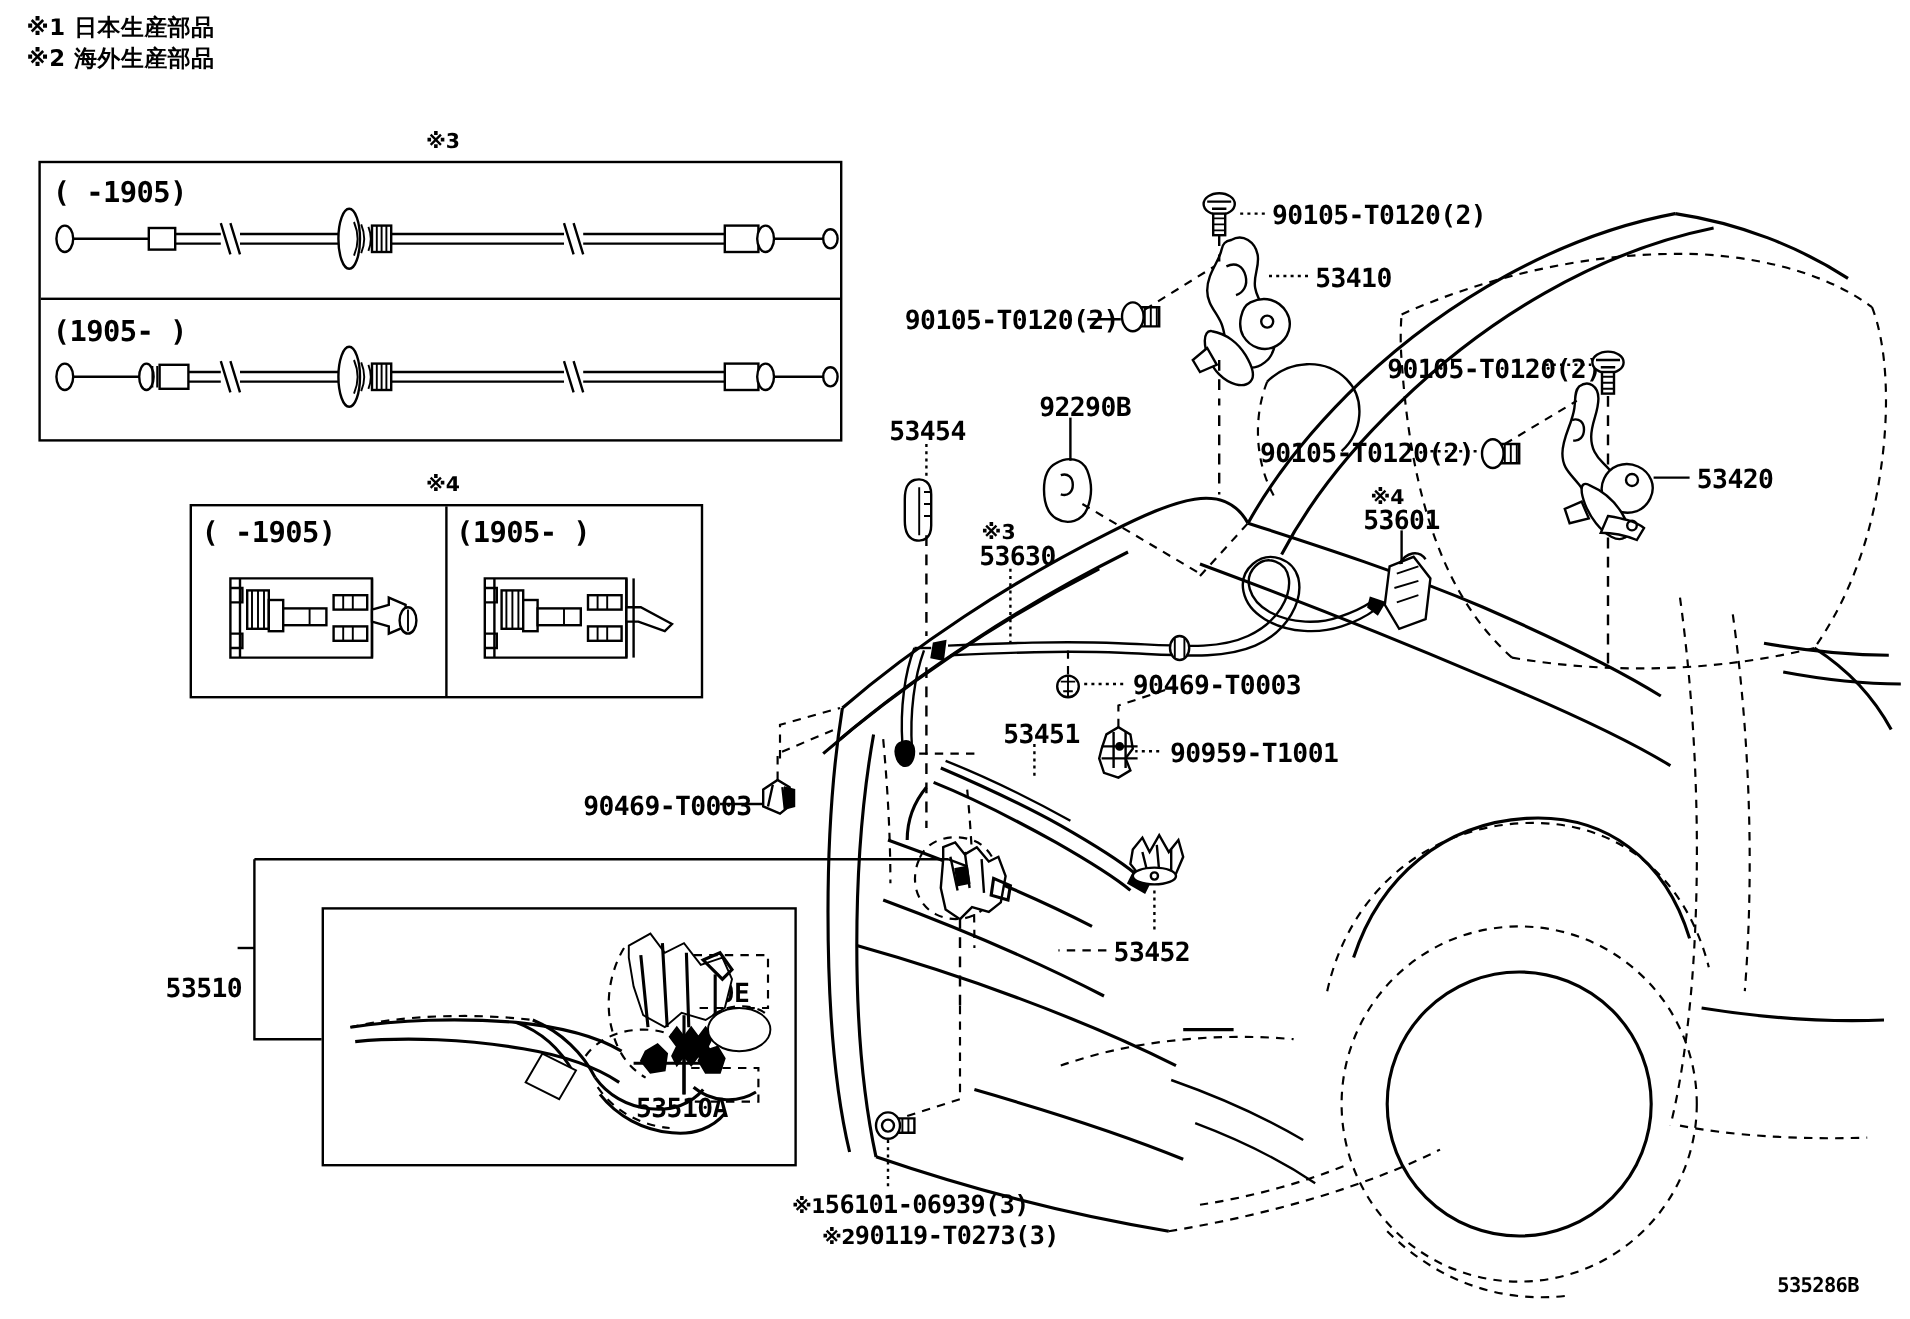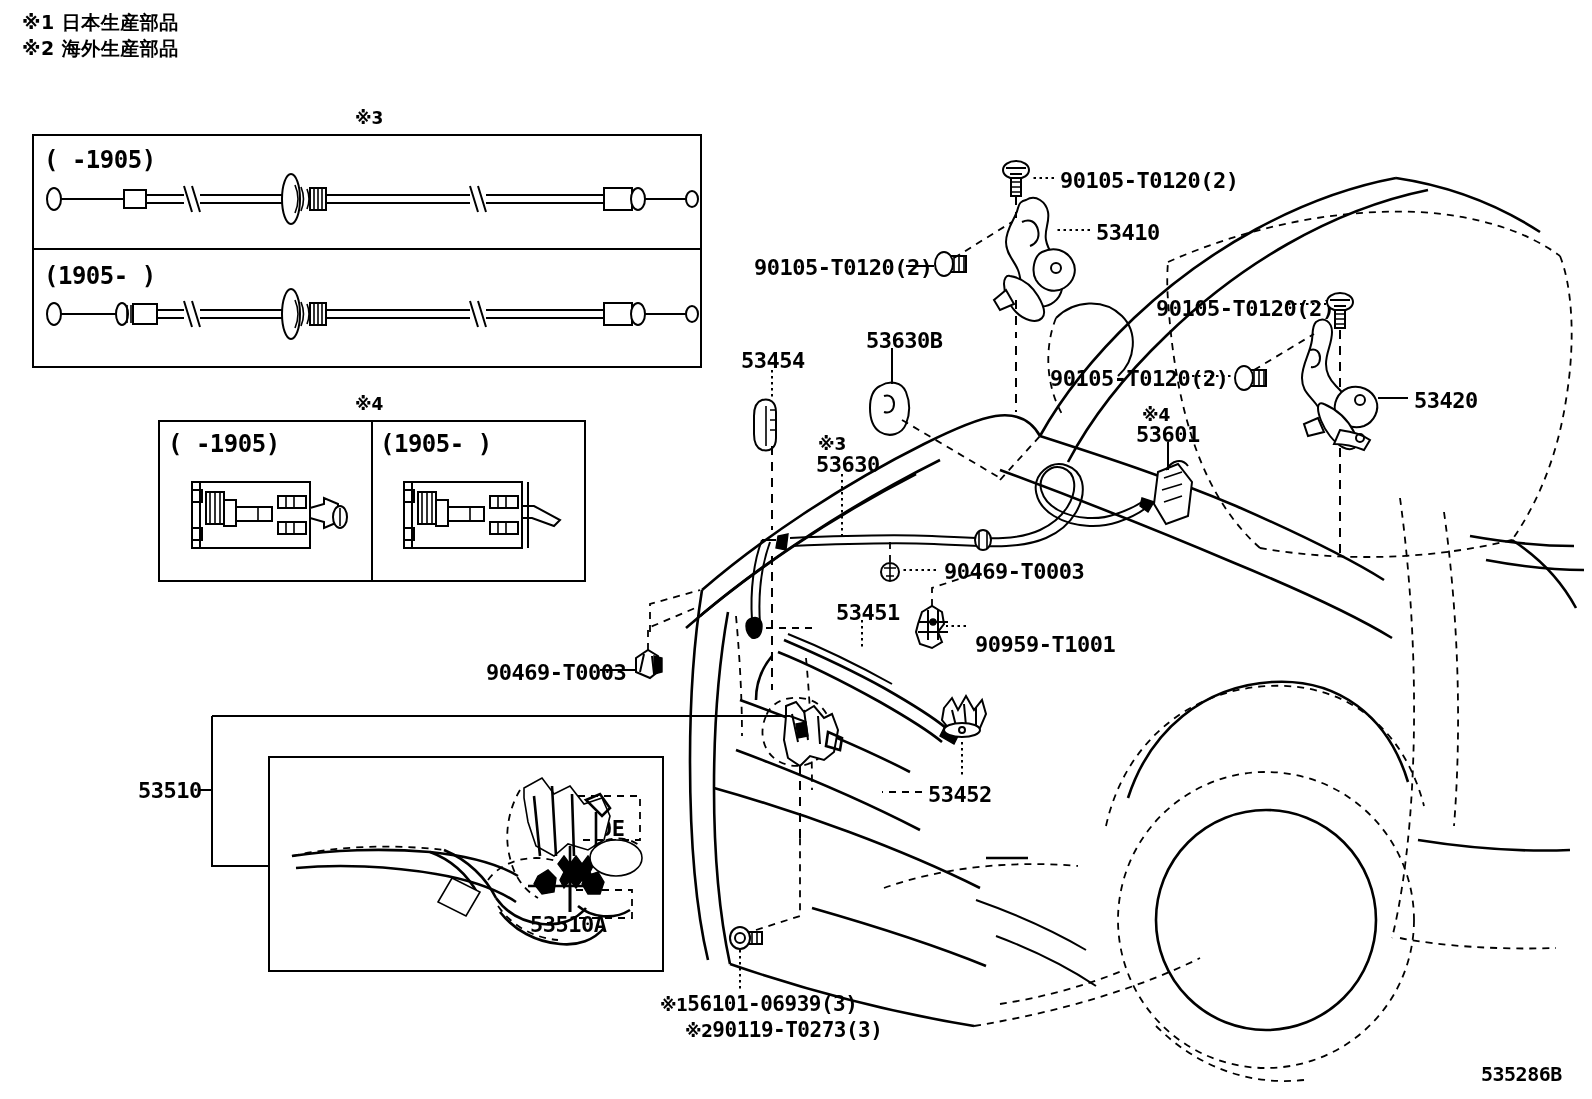--- a/index.html
+++ b/index.html
@@ -48,21 +48,21 @@
     position: absolute;
     font-family: "DejaVu Sans Mono", "Liberation Mono", monospace;
     font-size: 24px;
     font-weight: 700;
     letter-spacing: -0.5px;
     white-space: nowrap;
   }
   .diagram-id {
     position: absolute;
     font-family: "DejaVu Sans Mono", "Liberation Mono", monospace;
-    font-size: 20px;
+    font-size: 17px;
     font-weight: 700;
     letter-spacing: -0.5px;
     white-space: nowrap;
   }
   .footnote {
     position: absolute;
     font-family: "DejaVu Sans Mono", "Liberation Mono", monospace;
     font-size: 21px;
     font-weight: 700;
     letter-spacing: -0.5px;
@@ -125,45 +125,45 @@
   <div class="panel-divider" style="left:34px; top:248px; width:666px; height:2px;"></div>
   <div class="variant-label" style="left:44px; top:146px;">(    -1905)</div>
   <div class="variant-label" style="left:44px; top:262px;">(1905-    )</div>
 
   <div class="ref-marker" style="left:355px; top:394px;">※4</div>
   <div class="panel" style="left:158px; top:420px; width:428px; height:162px;"></div>
   <div class="panel-divider" style="left:371px; top:422px; width:2px; height:158px;"></div>
   <div class="variant-label" style="left:168px; top:430px;">(    -1905)</div>
   <div class="variant-label" style="left:380px; top:430px;">(1905-    )</div>
 
-  <div class="callout" style="left:138px; top:778px;">53510</div>
+  <div class="callout" style="left:138px; top:812px;">53510</div>
   <div class="panel" style="left:268px; top:756px; width:396px; height:216px;"></div>
   <div class="callout" style="left:548px; top:816px;">53510E</div>
   <div class="callout" style="left:530px; top:912px;">53510A</div>
 
   <div class="callout" style="left:1060px; top:168px;">90105-T0120(2)</div>
   <div class="callout" style="left:1096px; top:220px;">53410</div>
   <div class="callout" style="left:754px; top:255px;">90105-T0120(2)</div>
   <div class="callout" style="left:1156px; top:296px;">90105-T0120(2)</div>
   <div class="callout" style="left:1050px; top:366px;">90105-T0120(2)</div>
   <div class="callout" style="left:1414px; top:388px;">53420</div>
 
-  <div class="callout" style="left:866px; top:328px;">53630B</div>
+  <div class="callout" style="left:866px; top:328px;">92290B</div>
   <div class="callout" style="left:741px; top:348px;">53454</div>
 
   <div class="ref-marker" style="left:818px; top:434px;">※3</div>
   <div class="callout" style="left:816px; top:452px;">53630</div>
 
   <div class="ref-marker" style="left:1142px; top:405px;">※4</div>
   <div class="callout" style="left:1136px; top:422px;">53601</div>
 
   <div class="callout" style="left:944px; top:559px;">90469-T0003</div>
   <div class="callout" style="left:486px; top:660px;">90469-T0003</div>
   <div class="callout" style="left:836px; top:600px;">53451</div>
-  <div class="callout" style="left:975px; top:616px;margin-top:16px;">90959-T1001</div>
+  <div class="callout" style="left:975px; top:616px;">90959-T1001</div>
   <div class="callout" style="left:928px; top:782px;">53452</div>
 
   <div class="footnote" style="left:660px; top:992px;">
     <span class="mk">※1</span><span>56101-06939(3)</span>
   </div>
   <div class="footnote" style="left:685px; top:1018px;">
     <span class="mk">※2</span><span>90119-T0273(3)</span>
   </div>
 
   <div class="diagram-id" style="left:1481px; top:1062px;">535286B</div>

